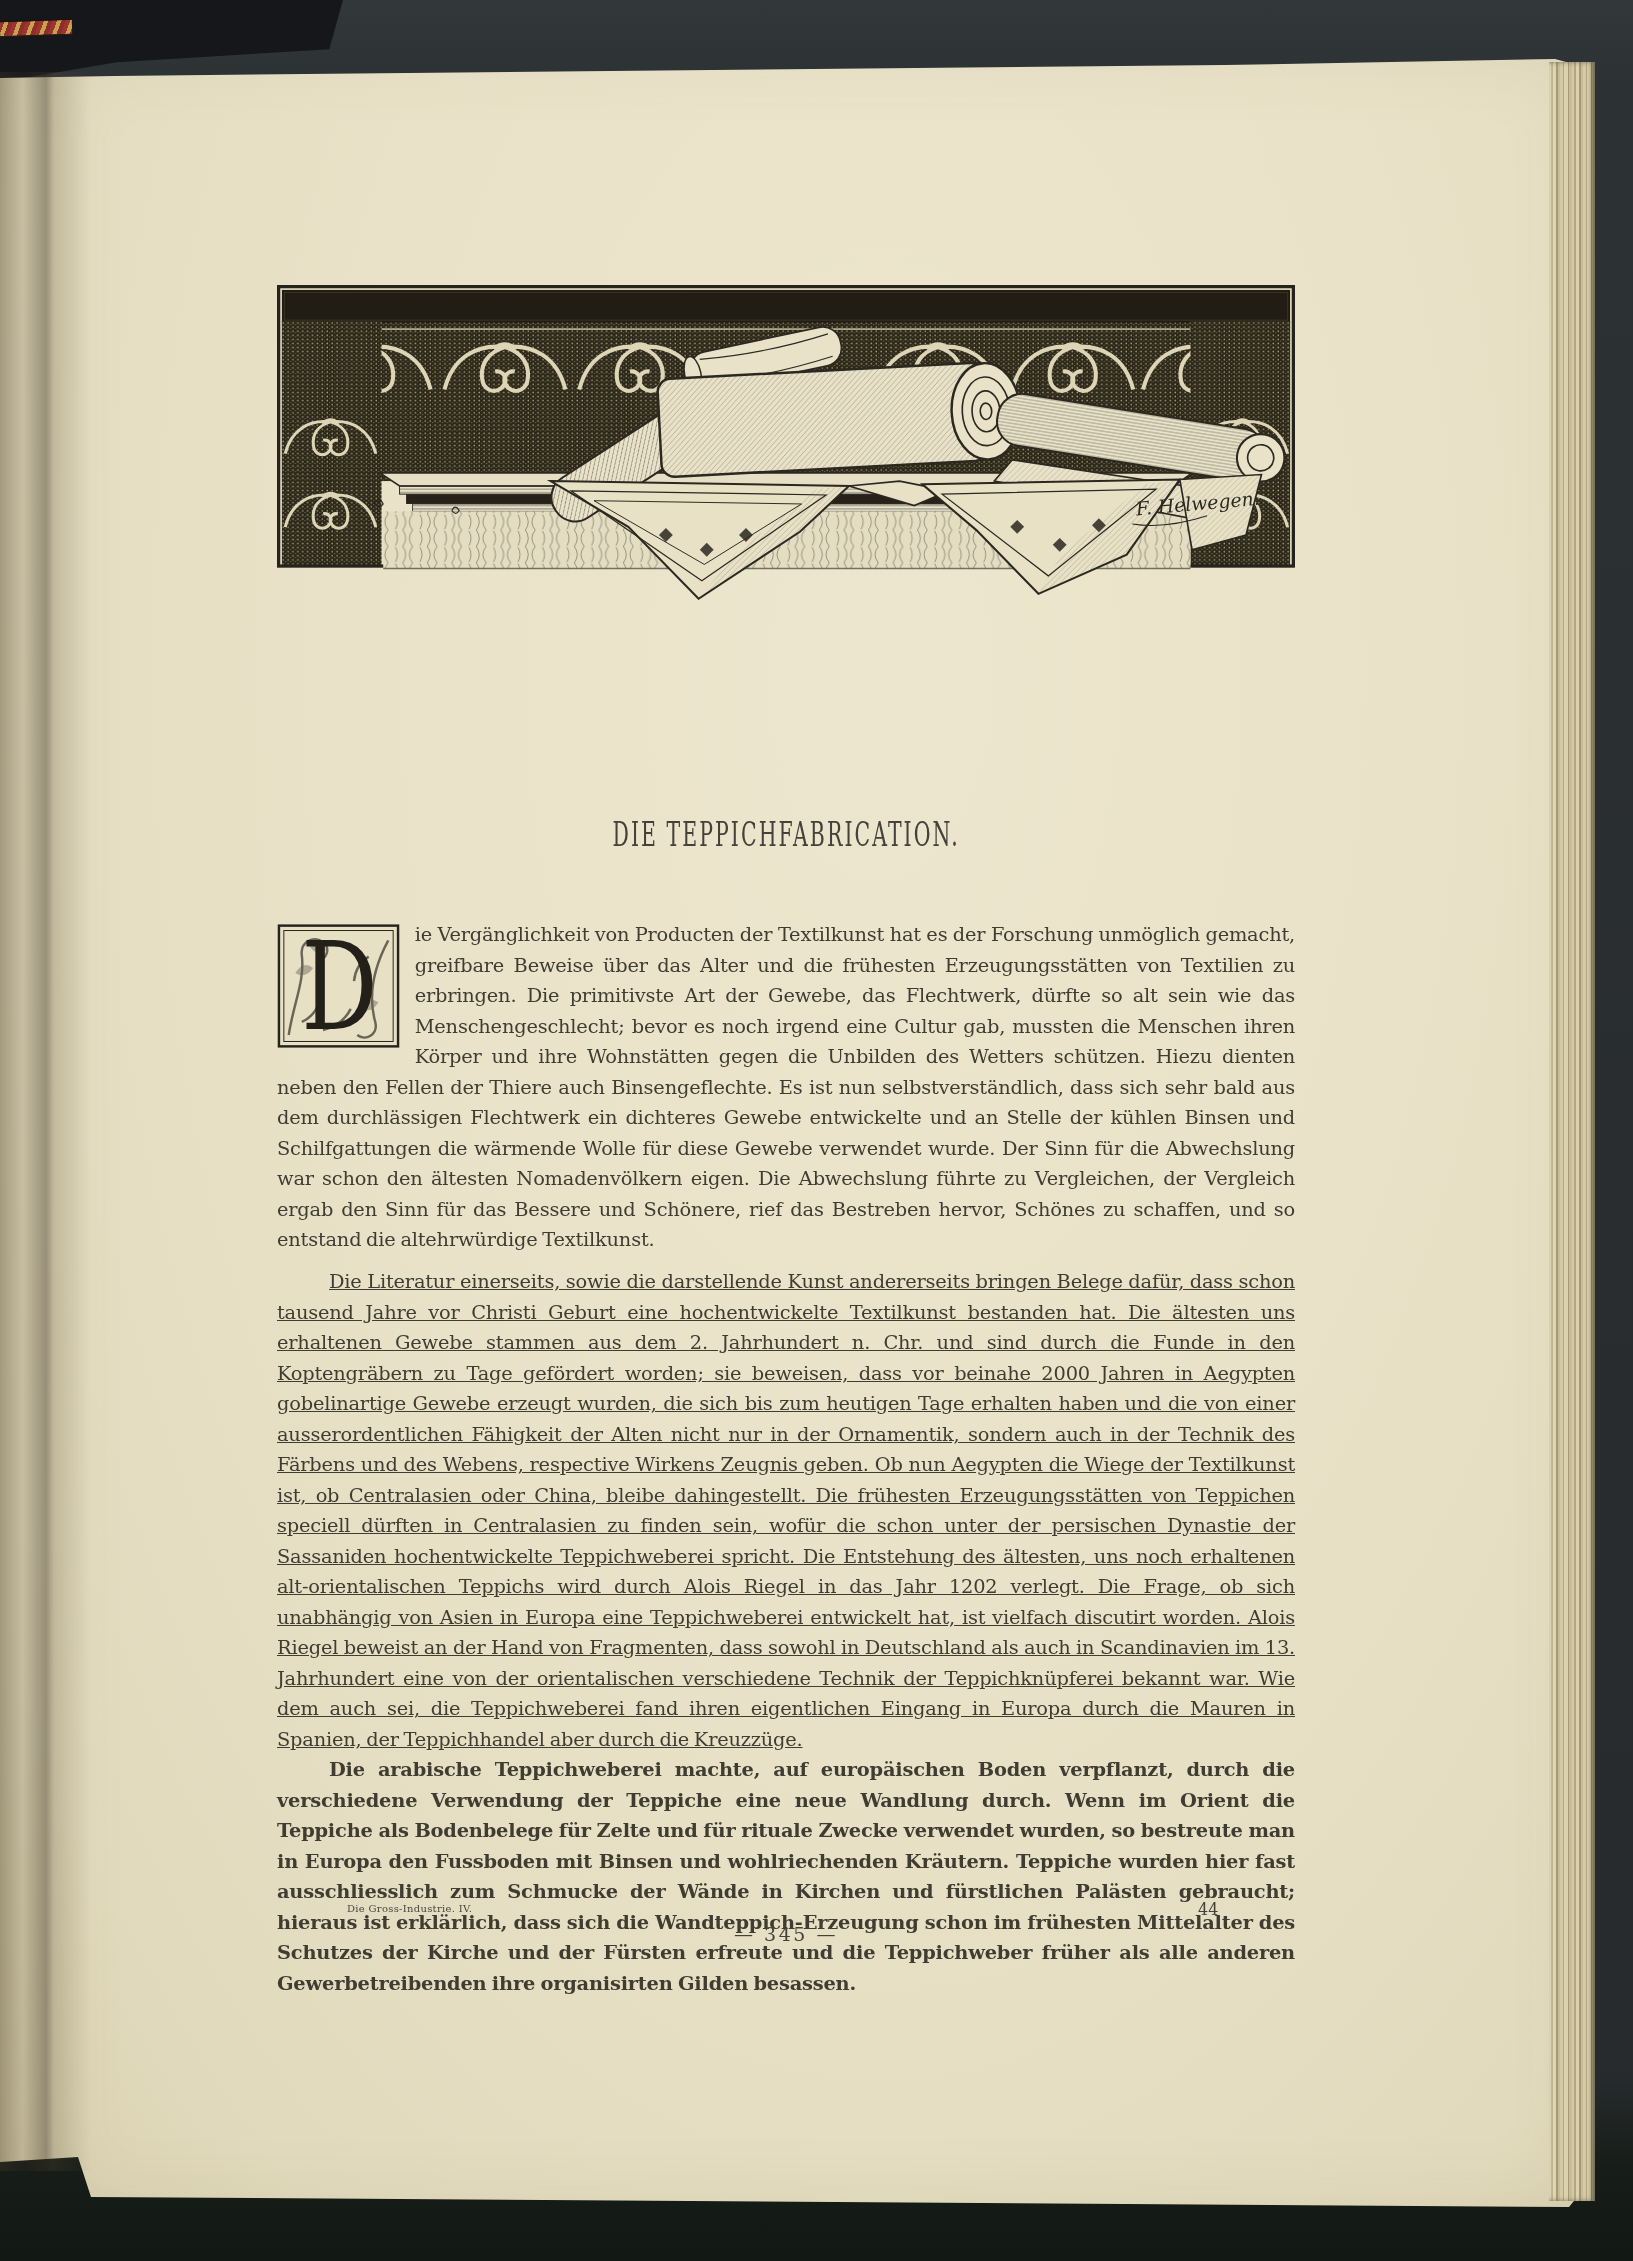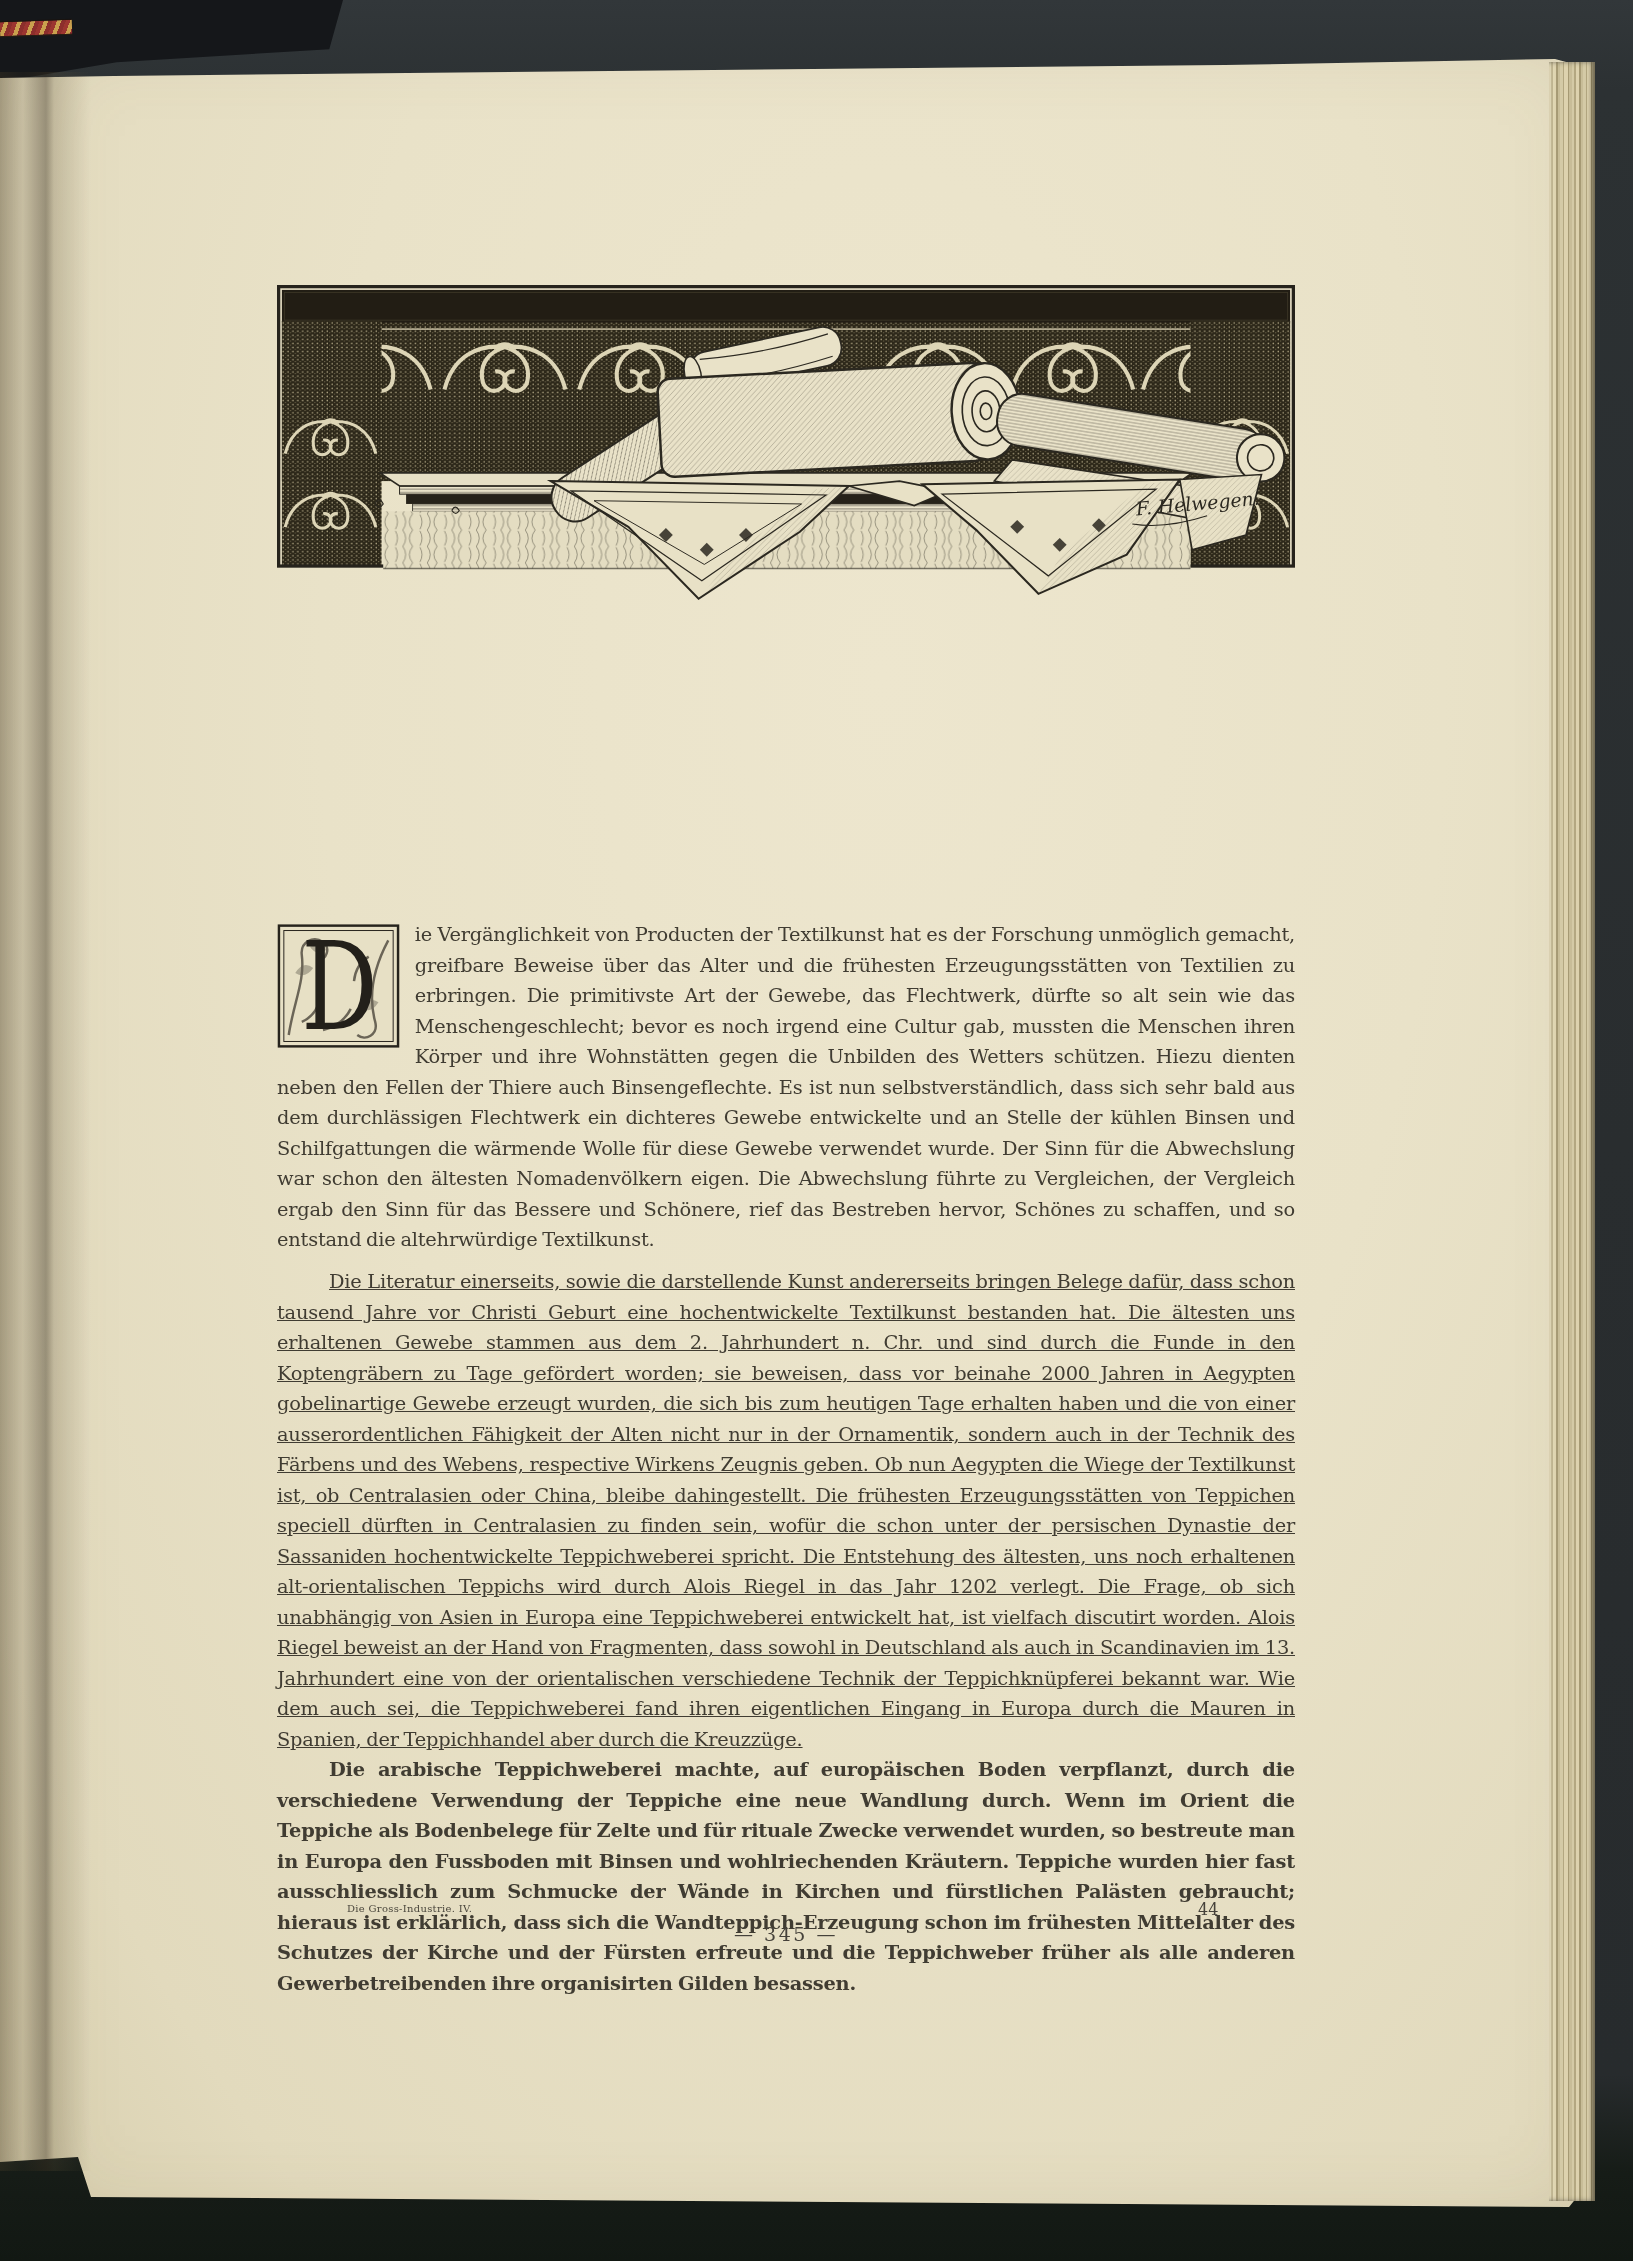--- a/index.html
+++ b/index.html
@@ -177,20 +177,23 @@
 
         <path d="M120 268 q5 -10 10 0 q-5 8 -10 0 M214 276 q4 -8 9 0 q-4 7 -9 0" stroke="#2b2820" fill="none" stroke-width="1.5"></path>
 
         <g>
           <text x="1052" y="282" font-size="23" font-style="italic" fill="#2b2820" font-family="DejaVu Serif, serif" transform="rotate(-5 1052 282)">F. Helwegen.</text>
           <path d="M1046 292 q40 10 92 -2" stroke="#2b2820" fill="none" stroke-width="1.3" transform="rotate(-5 1052 282)"></path>
         </g>
       </svg>
     </div>
 
+    <div class="page-title">
+      <span>DIE TEPPICHFABRICATION.</span>
+    </div>
 
     <p class="para" id="para1"><span class="dropcap"><svg viewBox="0 0 150 152" width="123" height="124" style="font-size:23.8px">
             <rect x="2" y="2" width="146" height="148" fill="#e7e0c5" stroke="#26231c" stroke-width="3"></rect>
             <rect x="8" y="8" width="134" height="136" fill="none" stroke="#26231c" stroke-width="1.2"></rect>
             <g stroke="#6b6557" fill="none" stroke-width="3">
               <path d="M14 136 C20 96 34 70 30 38 C28 22 44 14 56 22 C66 30 60 44 50 44"></path>
               <path d="M136 20 C120 50 110 84 120 120 C124 136 108 144 98 136"></path>
               <path d="M30 120 q18 -8 22 -28 M112 40 q-16 10 -18 30 M56 130 q24 -6 34 -26"></path>
             </g>
             <g fill="#6b6557" opacity="0.45">

